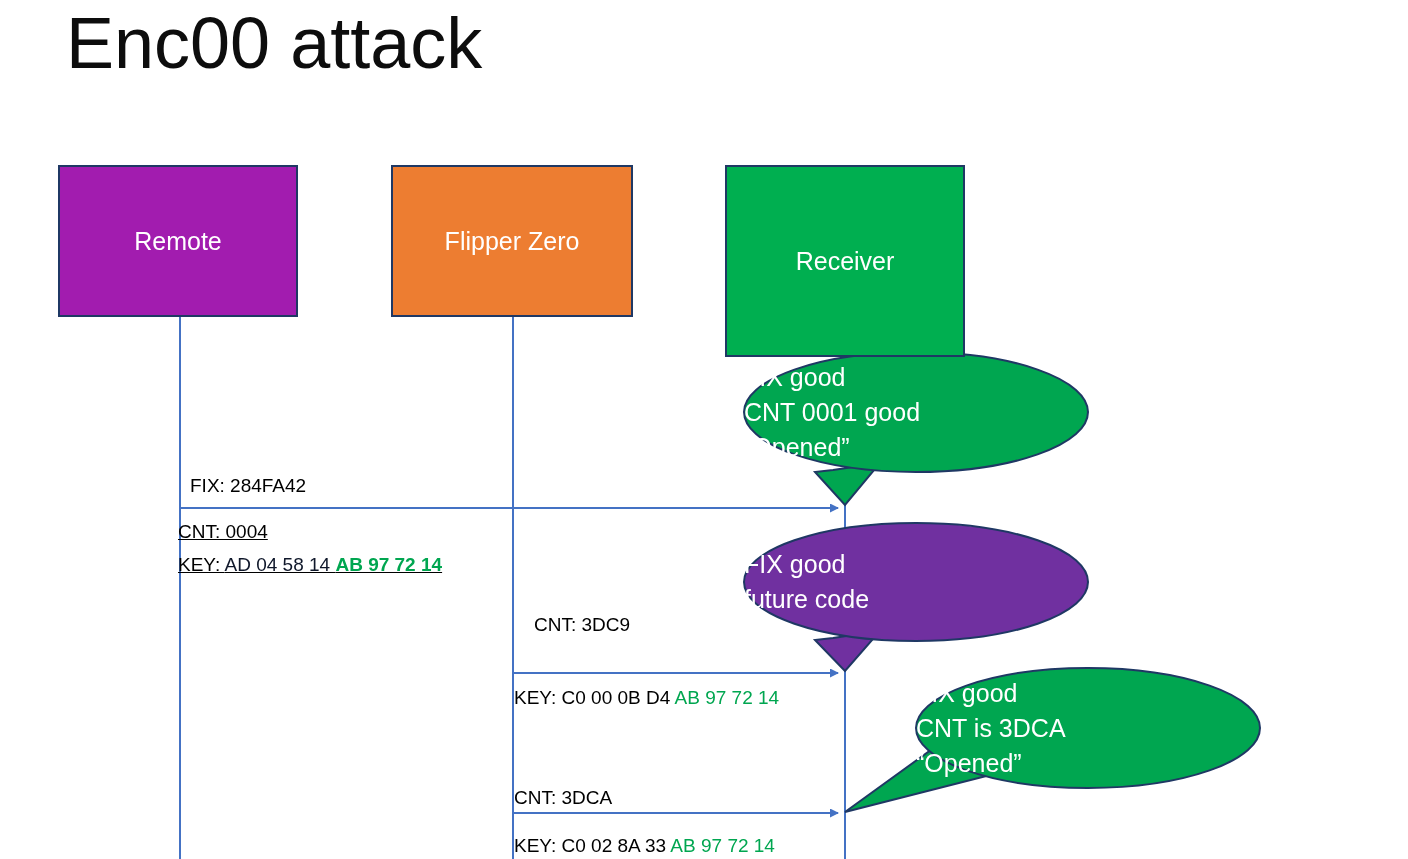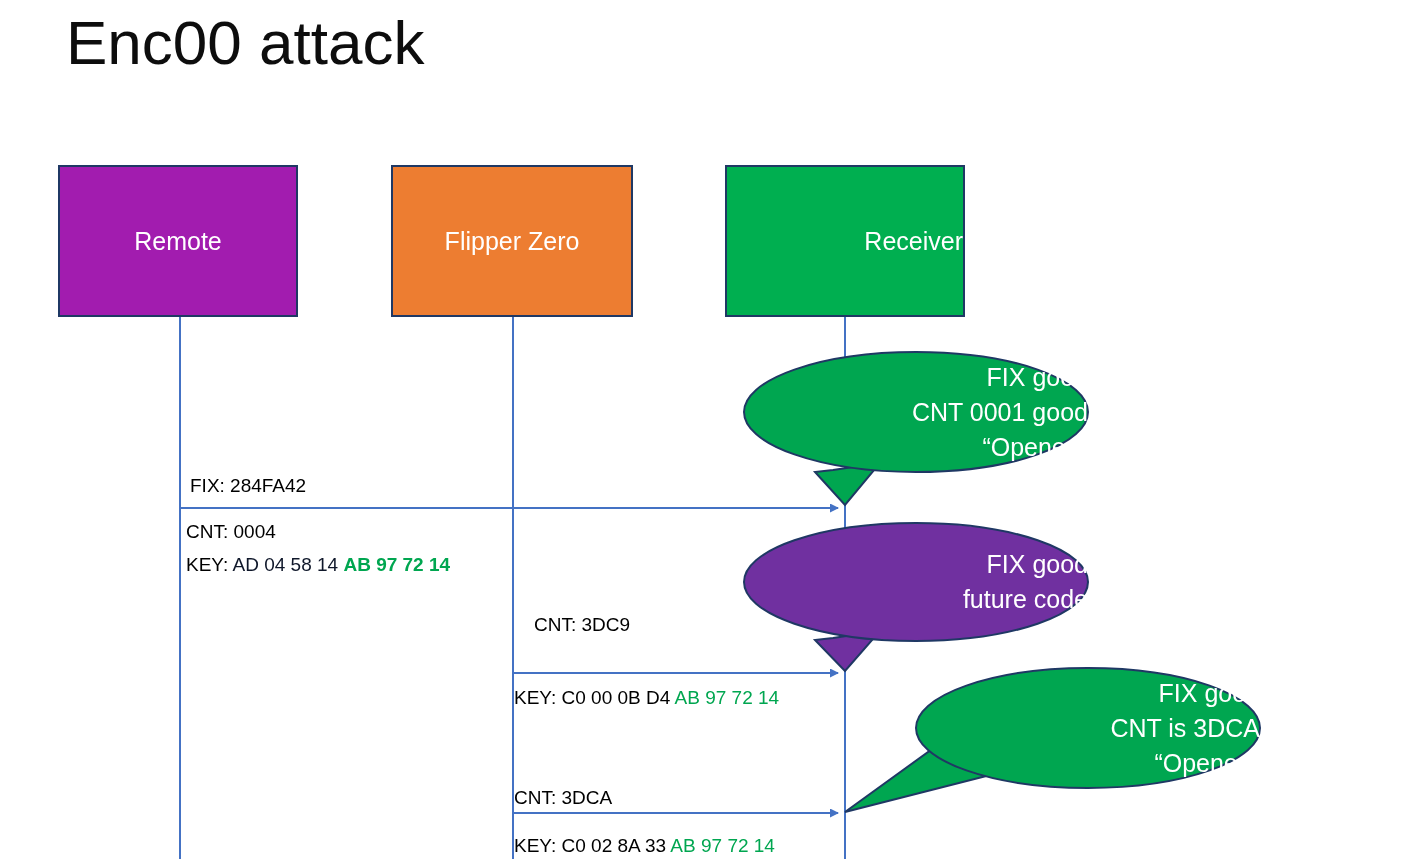--- a/index.html
+++ b/index.html
@@ -17,21 +17,21 @@
     height: 859px;
     overflow: hidden;
     background: #ffffff;
   }
 
   
   #page-title {
     position: absolute;
     left: 66px;
     top: 4px;
-    font-size: 62px;
+    font-size: 72px;
     line-height: 78px;
     font-weight: 400;
     color: #0d0d0d;
     letter-spacing: 0px;
     white-space: nowrap;
   }
 
   
   #svg-layer {
     position: absolute;
@@ -69,21 +69,21 @@
   .seg-red   { color: #0f172a; }
   .seg-green { color: #00a650; }
   .seg-green-bold { color: #00a650; font-weight: bold; }
   .seg-black { color: #000000; }
 
   
   .callout {
     position: absolute;
     display: flex;
     flex-direction: column;
-    align-items: flex-end;
+    align-items: flex-start;
     justify-content: center;
     color: #ffffff;
     font-size: 25px;
     line-height: 35px;
     text-align: center;
     pointer-events: auto;
   }
   .callout .line { display: block; white-space: nowrap; }
 </style>
 </head>
@@ -126,29 +126,29 @@
   </svg>
 
   <div class="actor-box" style="left:58px; top:165px; width:240px; height:152px; background:#a21caf;">
     <span class="actor-label">Remote</span>
   </div>
 
   <div class="actor-box" style="left:391px; top:165px; width:242px; height:152px; background:#ED7D31;">
     <span class="actor-label">Flipper Zero</span>
   </div>
 
-  <div class="actor-box" style="left:725px; top:165px; width:240px; height:152px; background:#00AF50;justify-content:flex-end;">
+  <div class="actor-box" style="left:725px; top:165px; width:240px; height:192px; background:#00AF50;">
     <span class="actor-label">Receiver</span>
   </div>
 
   <div class="msg" style="left:190px; top:469px;">
     <span class="seg-black">FIX: 284FA42</span>
   </div>
 
-  <div class="msg" style="left:186px; top:515px;">
+  <div class="msg" style="left:178px; top:515px;text-decoration:underline;">
     <div>
       <span class="seg-black">CNT: 0004</span>
     </div>
     <div>
       <span class="seg-black">KEY: </span><span class="seg-red">AD 04 58 14 </span><span class="seg-green-bold">AB 97 72 14</span>
     </div>
   </div>
 
   <div class="msg" style="left:514px; top:608px;margin-left:20px;">
     <span class="seg-black">CNT: 3DC9</span>

